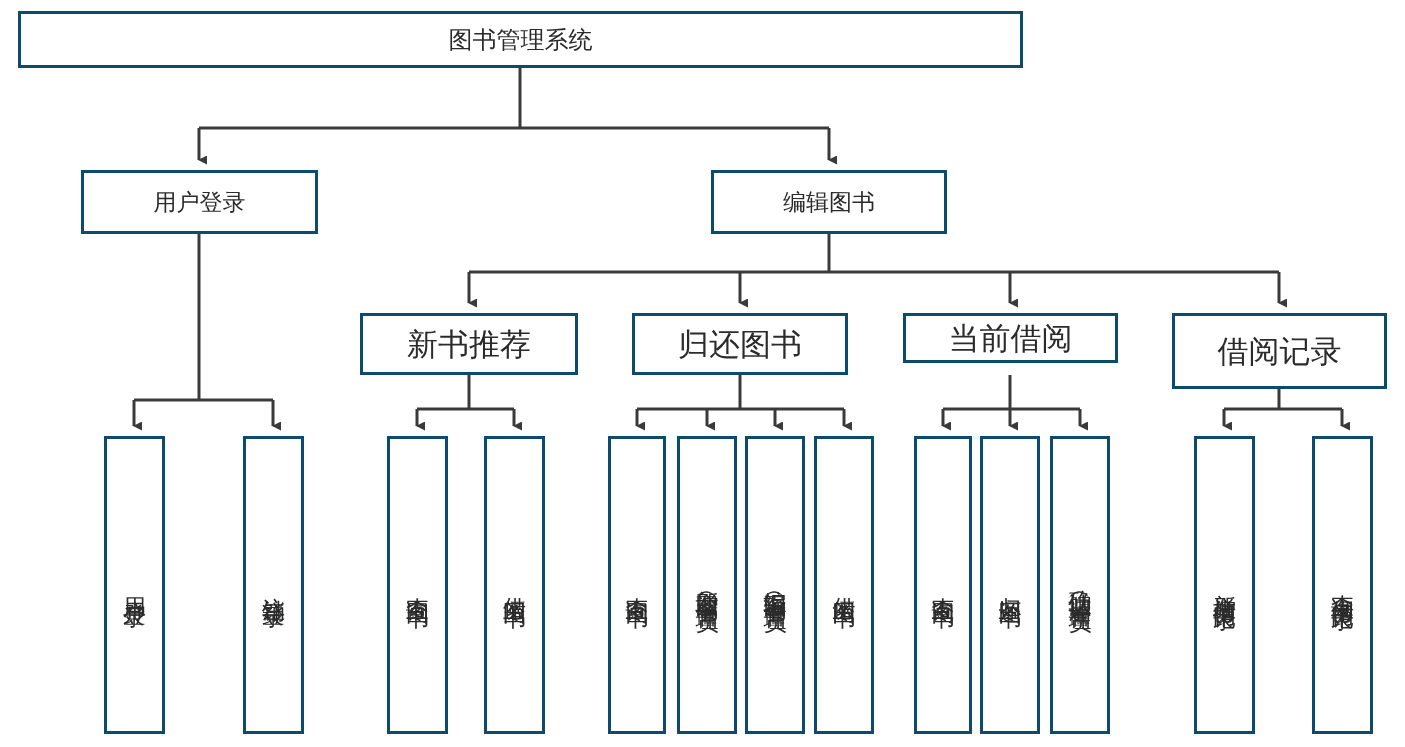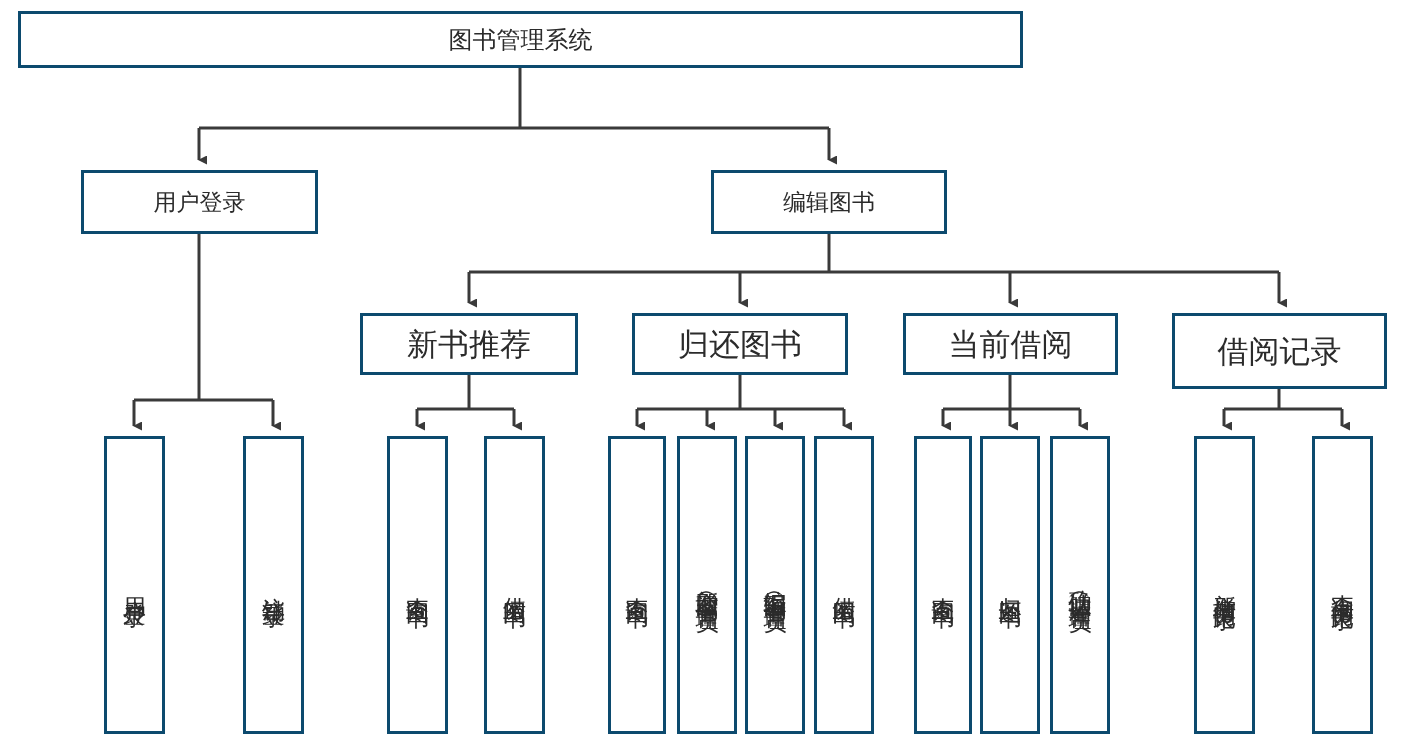--- a/index.html
+++ b/index.html
@@ -129,21 +129,21 @@
       </div>
       <div class="node level2" style="left: 711px; top: 170px; width: 236px; height: 64px;">
         <span class="label">编辑图书</span>
       </div>
       <div class="node level3" style="left: 360px; top: 313px; width: 218px; height: 62px;">
         <span class="label">新书推荐</span>
       </div>
       <div class="node level3" style="left: 632px; top: 313px; width: 216px; height: 62px;">
         <span class="label">归还图书</span>
       </div>
-      <div class="node level3" style="left: 903px; top: 313px; width: 215px; height: 62px;">
+      <div class="node level3" style="left: 903px; top: 313px; width: 215px; height: 50px;">
         <span class="label">当前借阅</span>
       </div>
       <div class="node level3" style="left: 1172px; top: 313px; width: 215px; height: 76px;">
         <span class="label">借阅记录</span>
       </div>
       <div class="node leaf" style="left: 104px; top: 436px; width: 61px; height: 298px;">
         <span class="label">用户登录</span>
       </div>
       <div class="node leaf" style="left: 243px; top: 436px; width: 61px; height: 298px;">
         <span class="label">注销登录</span>

